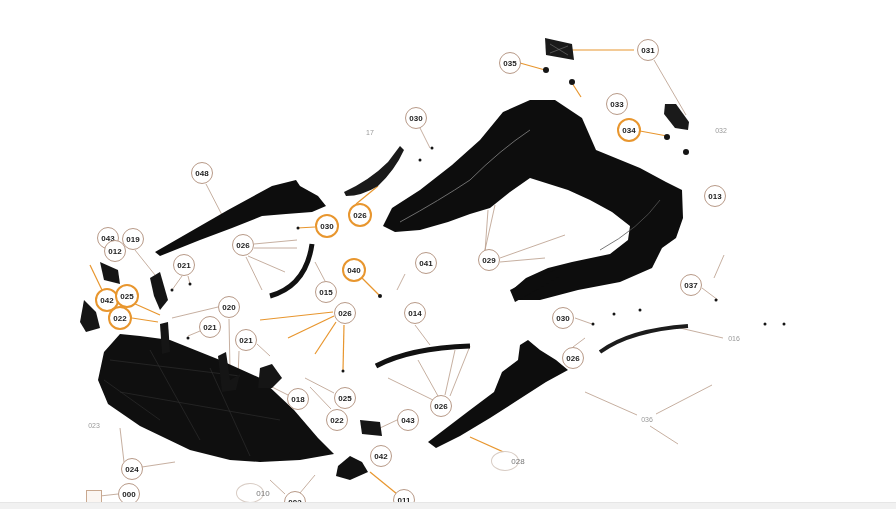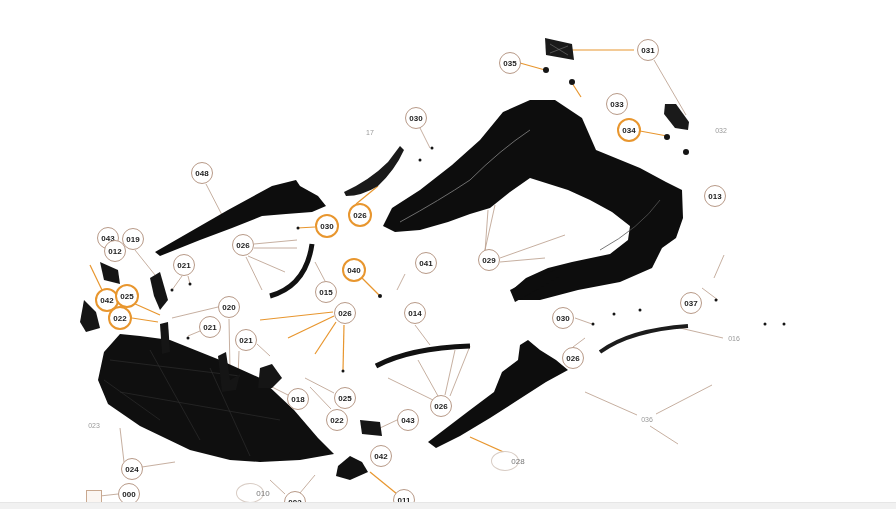--- a/index.html
+++ b/index.html
@@ -188,21 +188,21 @@
     <div class="callout hl" style="left: 327px; top: 226px;">030</div>
     <div class="callout plain" style="left: 243px; top: 245px;">026</div>
     <div class="callout plain" style="left: 108px; top: 238px;">043</div>
     <div class="callout plain" style="left: 103px; top: 251px; margin-left: 12px;">012</div>
     <div class="callout plain" style="left: 133px; top: 239px;">019</div>
     <div class="callout plain" style="left: 184px; top: 265px;">021</div>
     <div class="callout hl" style="left: 354px; top: 270px;">040</div>
     <div class="callout plain" style="left: 426px; top: 263px;">041</div>
     <div class="callout plain" style="left: 489px; top: 260px;">029</div>
     <div class="callout plain" style="left: 326px; top: 292px;">015</div>
-    <div class="callout plain" style="left: 691px; top: 303px;">037</div>
+    <div class="callout plain" style="left: 691px; top: 285px;">037</div>
     <div class="callout hl" style="left: 107px; top: 300px;">042</div>
     <div class="callout hl" style="left: 127px; top: 296px;">025</div>
     <div class="callout hl" style="left: 120px; top: 318px;">022</div>
     <div class="callout plain" style="left: 229px; top: 307px;">020</div>
     <div class="callout plain" style="left: 210px; top: 327px;">021</div>
     <div class="callout plain" style="left: 345px; top: 313px;">026</div>
     <div class="callout plain" style="left: 415px; top: 313px; text-align: right;">014</div>
     <div class="callout plain" style="left: 563px; top: 318px;">030</div>
     <div class="callout text" style="left: 734px; top: 338px;">016</div>
     <div class="callout plain" style="left: 246px; top: 340px;">021</div>

